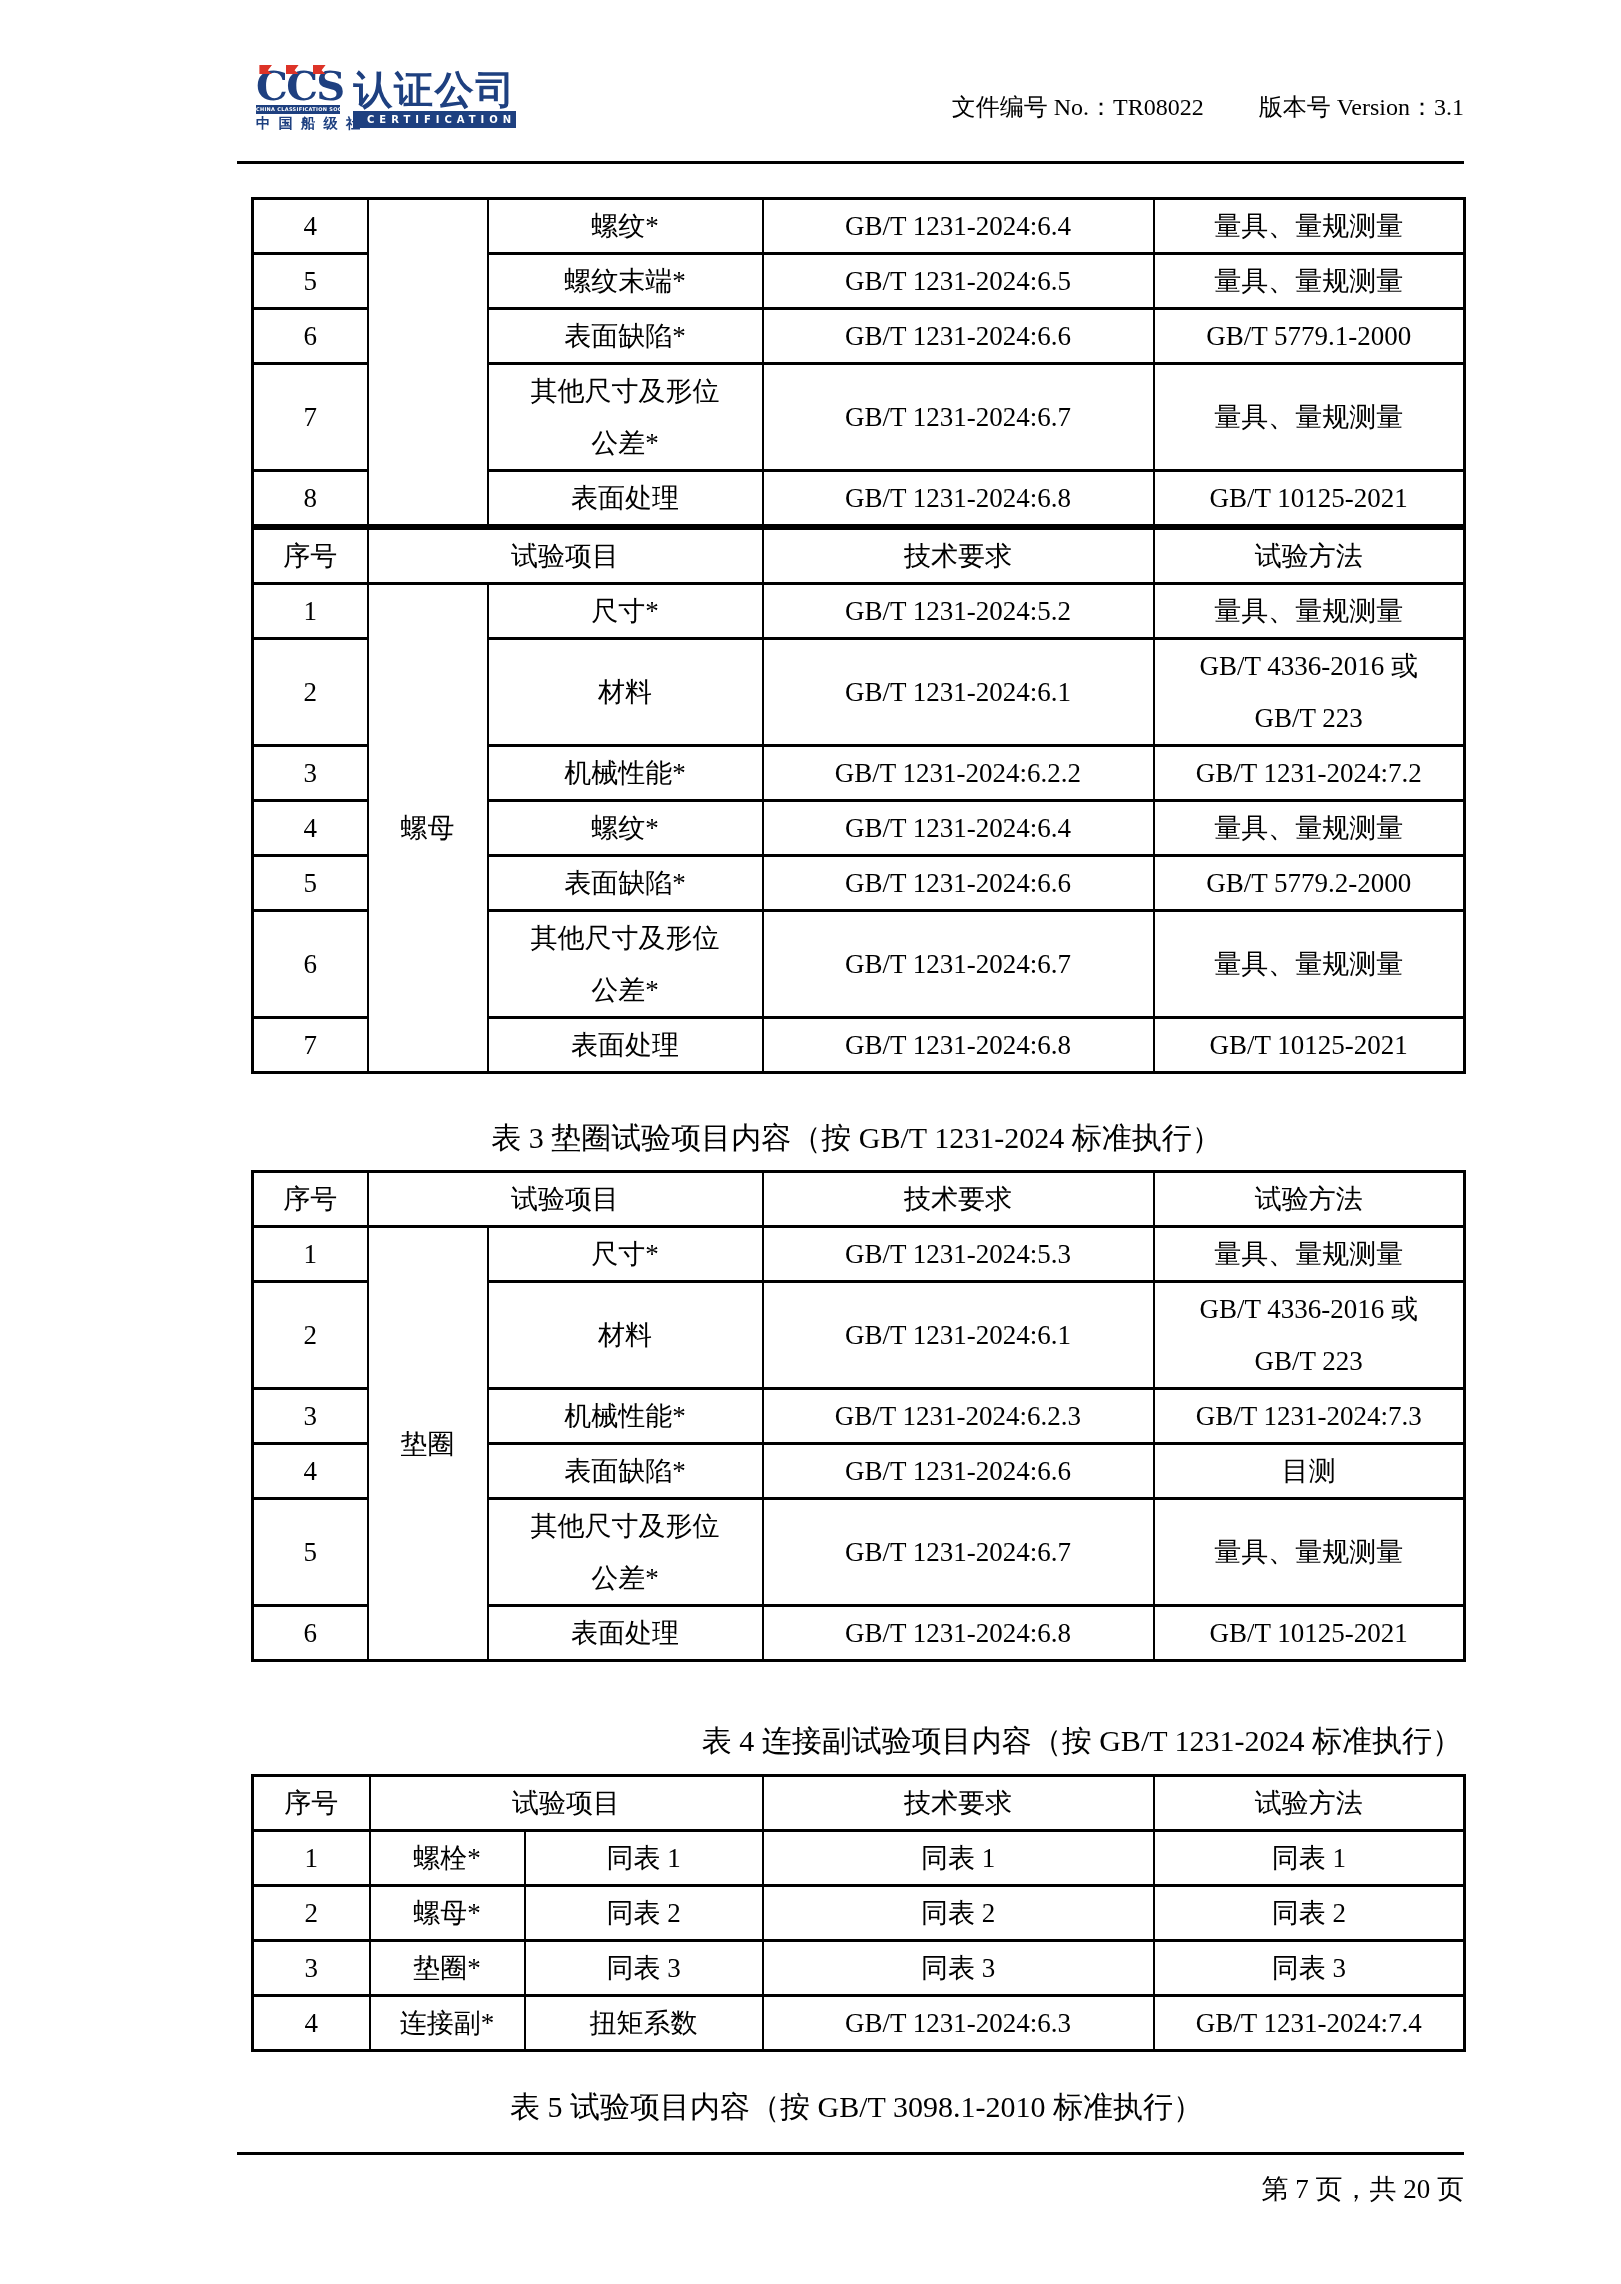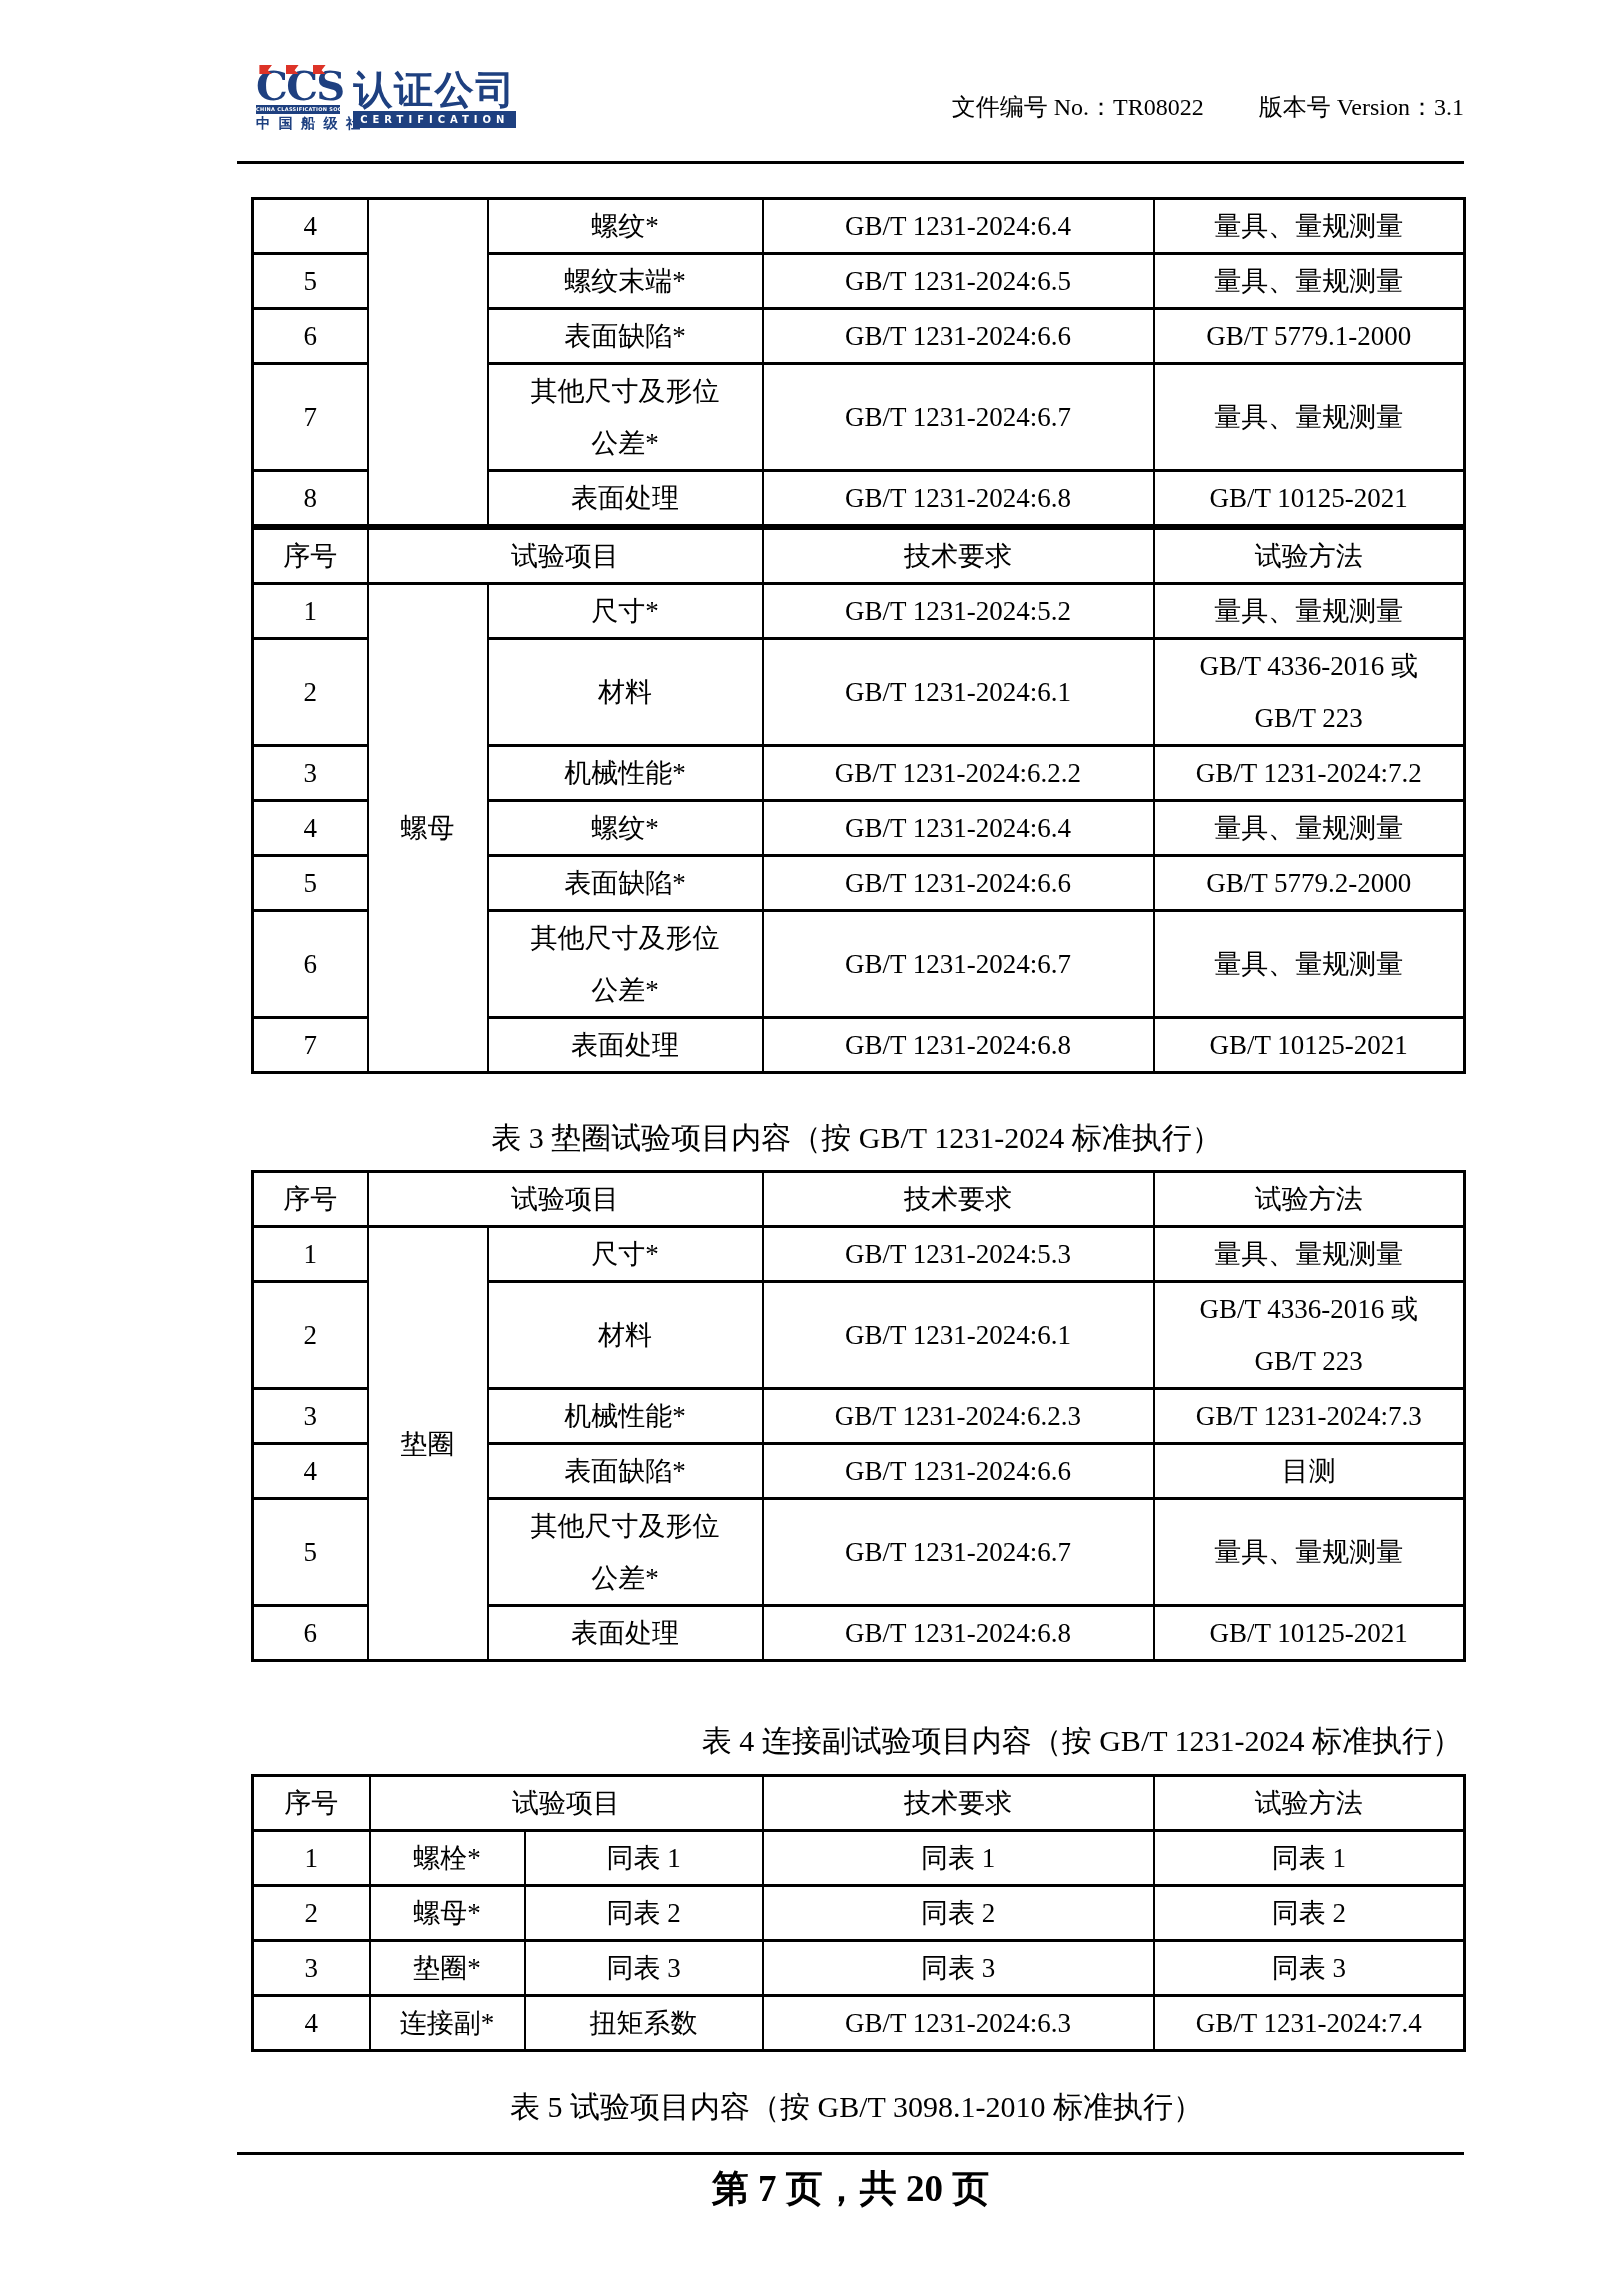--- a/index.html
+++ b/index.html
@@ -71,21 +71,21 @@
     white-space:nowrap;
   }
   .cert-banner{
     margin-top:1.7px;
     background:var(--brand-blue);
     color:#fff;
     font-family:"DejaVu Sans",sans-serif;
     font-weight:bold;
     font-size:10px;line-height:17px;
     letter-spacing:5px;
-    text-align:center;
+    text-align:right;
     white-space:nowrap;
   }
   .doc-meta{
     font-size:24px;
     line-height:34px;
     padding-bottom:6.7px;
     white-space:nowrap;
   }
   .doc-meta .ver{margin-left:49px;}
   .rule{
@@ -126,22 +126,22 @@
   }
   .tt2{margin-top:37px;margin-bottom:11px;}
   .tt3{margin-top:44px;margin-bottom:12px;}
   .tt4{margin-top:59px;margin-bottom:12.6px;text-align:right;}
   .tt5{margin-top:35px;}
   
   .rule.bottom{margin-top:25px;}
   .page-num{
     margin-top:13.4px;
     width:1227px;margin-left:237px;
-    text-align:center;
-    font-size:37px;line-height:40px;font-weight:bold;
+    text-align:right;
+    font-size:27px;line-height:40px;
   }
 </style>
 </head>
 <body>
 
 <div class="page">
 
   <div class="doc-header">
     <div class="logo">
       <div class="logo-left">

